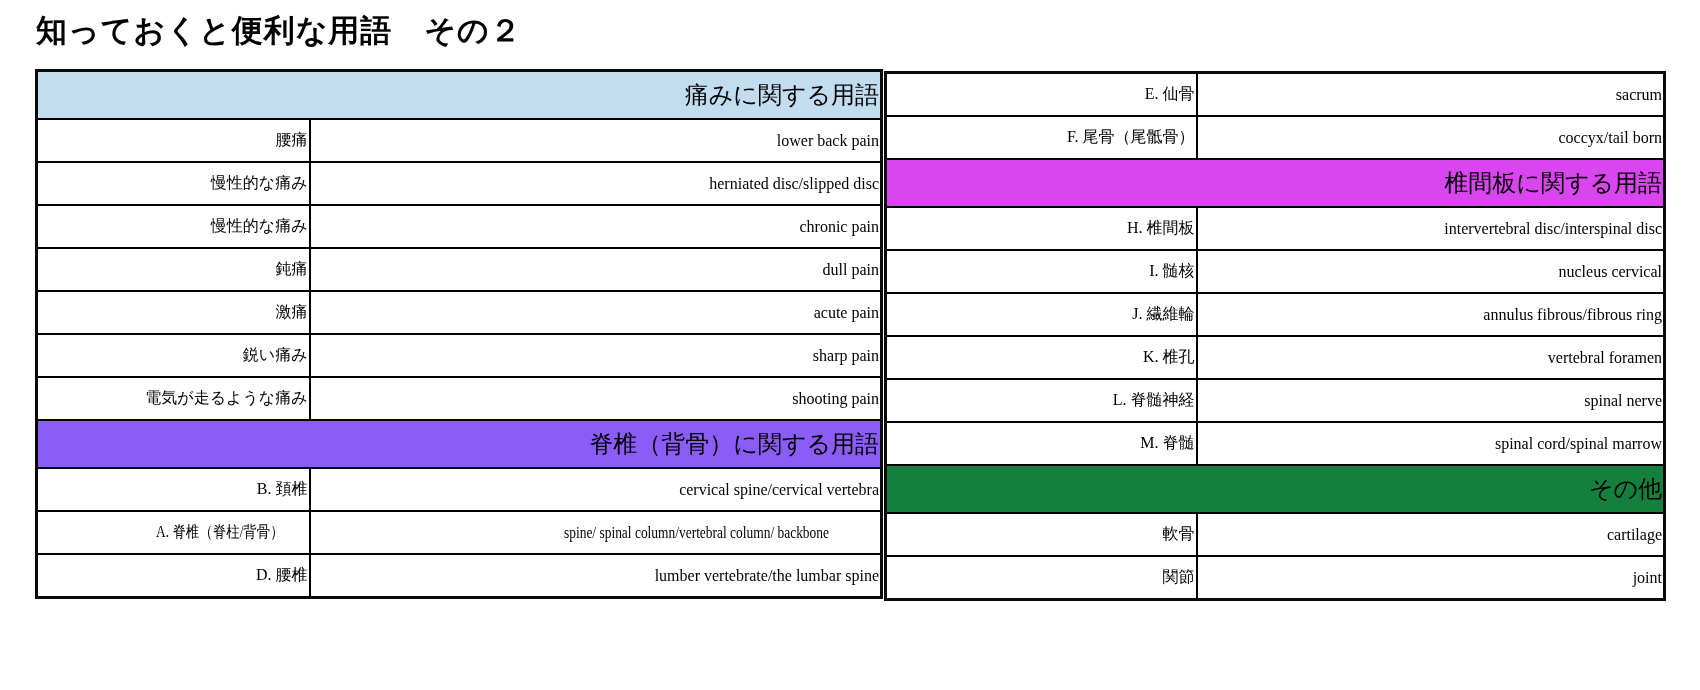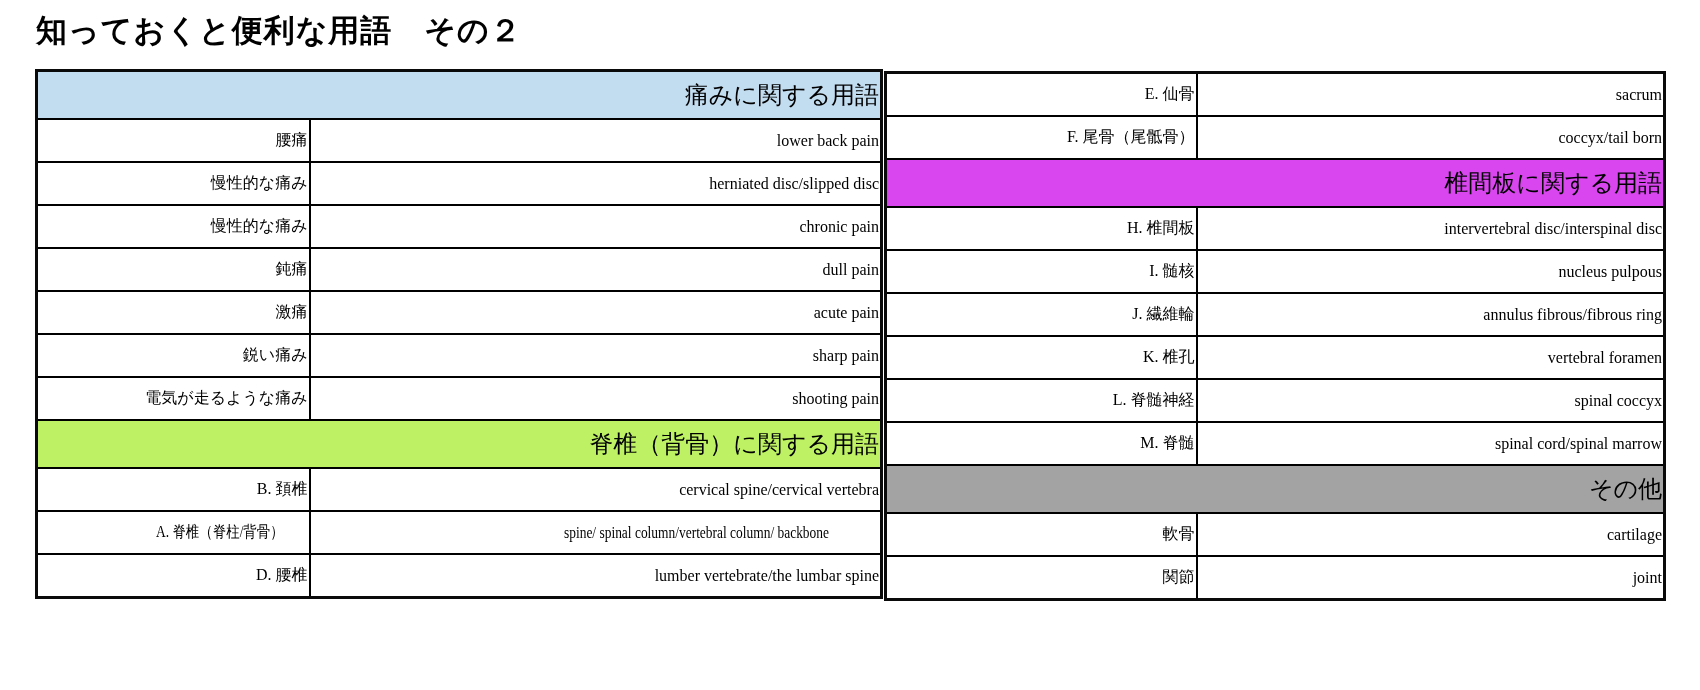--- a/index.html
+++ b/index.html
@@ -102,21 +102,21 @@
         </tr>
         <tr>
           <td class="jp"><span>鋭い痛み</span></td>
           <td class="en"><span>sharp pain</span></td>
         </tr>
         <tr>
           <td class="jp"><span>電気が走るような痛み</span></td>
           <td class="en"><span>shooting pain</span></td>
         </tr>
         <tr>
-          <th class="section" colspan="2" style="background: #bef264;">脊椎（背骨）に関する用語</th>
+          <th class="section" colspan="2" style="background: #8b5cf6;">脊椎（背骨）に関する用語</th>
         </tr>
         <tr>
           <td class="jp"><span>B. 頚椎</span></td>
           <td class="en"><span>cervical spine/cervical vertebra</span></td>
         </tr>
         <tr>
           <td class="jp squeeze"><span>A. 脊椎（脊柱/背骨）</span></td>
           <td class="en squeeze"><span>spine/ spinal column/vertebral column/ backbone</span></td>
         </tr>
         <tr>
@@ -142,40 +142,40 @@
         </tr>
         <tr>
           <th class="section" colspan="2" style="background: #d946ef;">椎間板に関する用語</th>
         </tr>
         <tr>
           <td class="jp"><span>H. 椎間板</span></td>
           <td class="en"><span>intervertebral disc/interspinal disc</span></td>
         </tr>
         <tr>
           <td class="jp"><span>I. 髄核</span></td>
-          <td class="en"><span>nucleus pulpous</span></td>
+          <td class="en"><span>nucleus cervical</span></td>
         </tr>
         <tr>
           <td class="jp"><span>J. 繊維輪</span></td>
           <td class="en"><span>annulus fibrous/fibrous ring</span></td>
         </tr>
         <tr>
           <td class="jp"><span>K. 椎孔</span></td>
           <td class="en"><span>vertebral foramen</span></td>
         </tr>
         <tr>
           <td class="jp"><span>L. 脊髄神経</span></td>
-          <td class="en"><span>spinal coccyx</span></td>
+          <td class="en"><span>spinal nerve</span></td>
         </tr>
         <tr>
           <td class="jp"><span>M. 脊髄</span></td>
           <td class="en"><span>spinal cord/spinal marrow</span></td>
         </tr>
         <tr>
-          <th class="section" colspan="2" style="background: #a3a3a3;">その他</th>
+          <th class="section" colspan="2" style="background: #15803d;">その他</th>
         </tr>
         <tr>
           <td class="jp"><span>軟骨</span></td>
           <td class="en"><span>cartilage</span></td>
         </tr>
         <tr>
           <td class="jp"><span>関節</span></td>
           <td class="en"><span>joint</span></td>
         </tr>
       </tbody>

